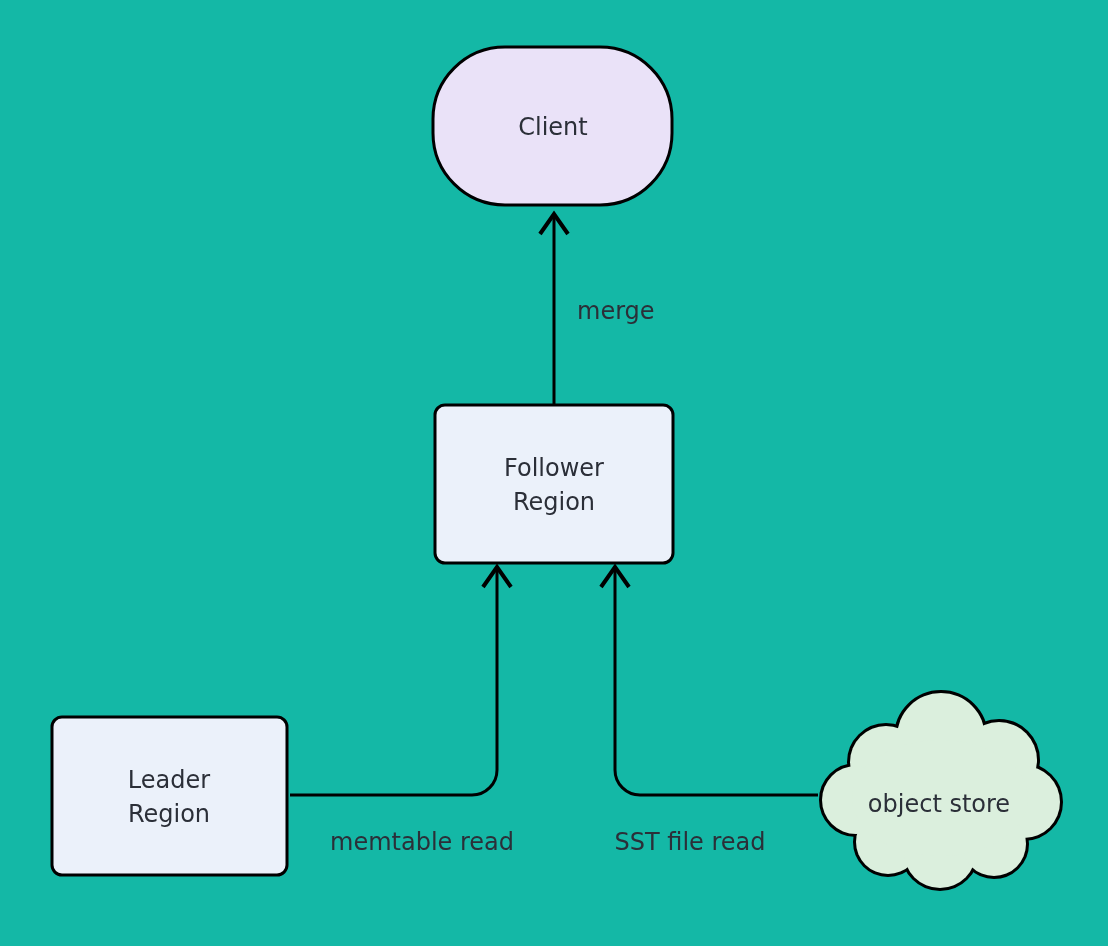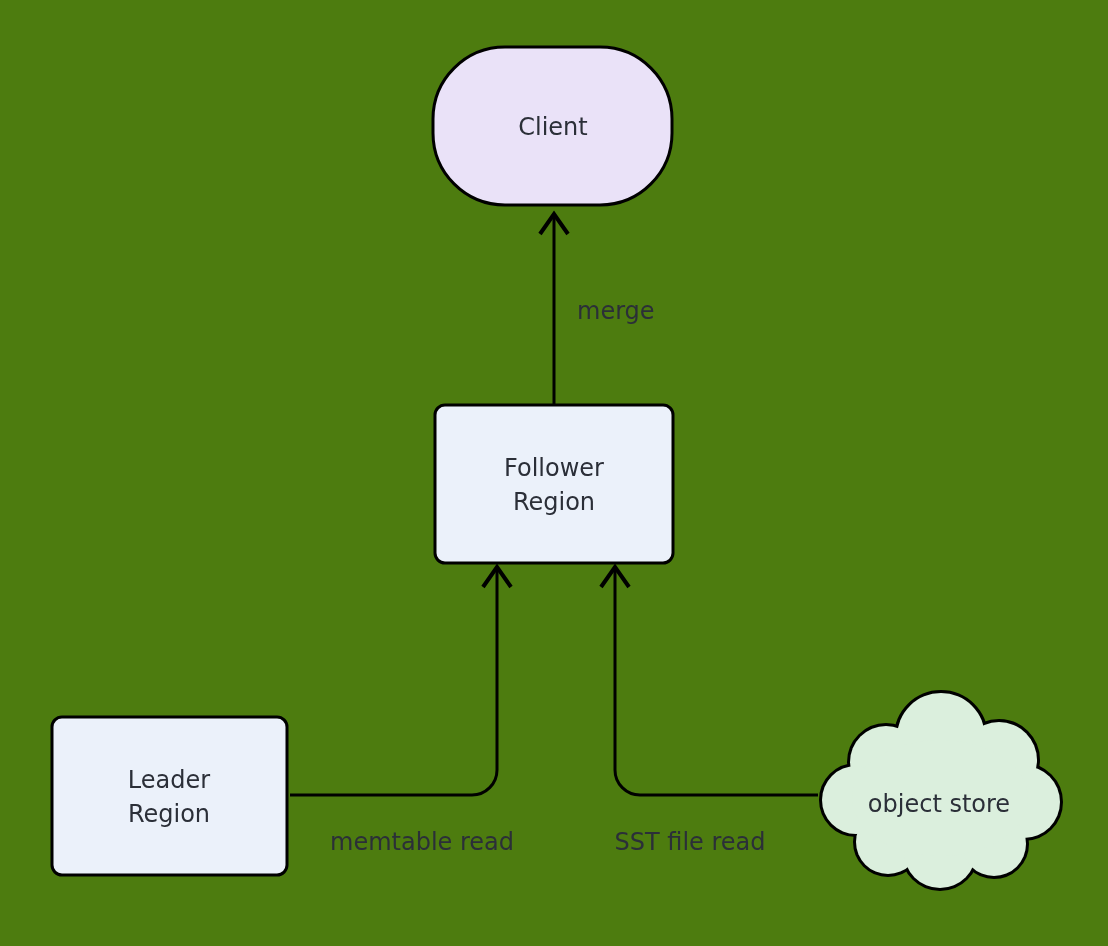--- a/index.html
+++ b/index.html
@@ -3,21 +3,21 @@
 <meta charset="utf-8">
 <style>
   html, body {
     margin: 0;
     padding: 0;
     background: #ffffff;
   }
   .canvas {
     width: 1108px;
     height: 946px;
-    background: #4d7c0f;
+    background: #14b8a6;
     position: relative;
     overflow: hidden;
   }
   svg {
     display: block;
     font-family: "DejaVu Sans", "Liberation Sans", sans-serif;
   }
   .node-label {
     font-size: 24px;
     text-anchor: middle;

